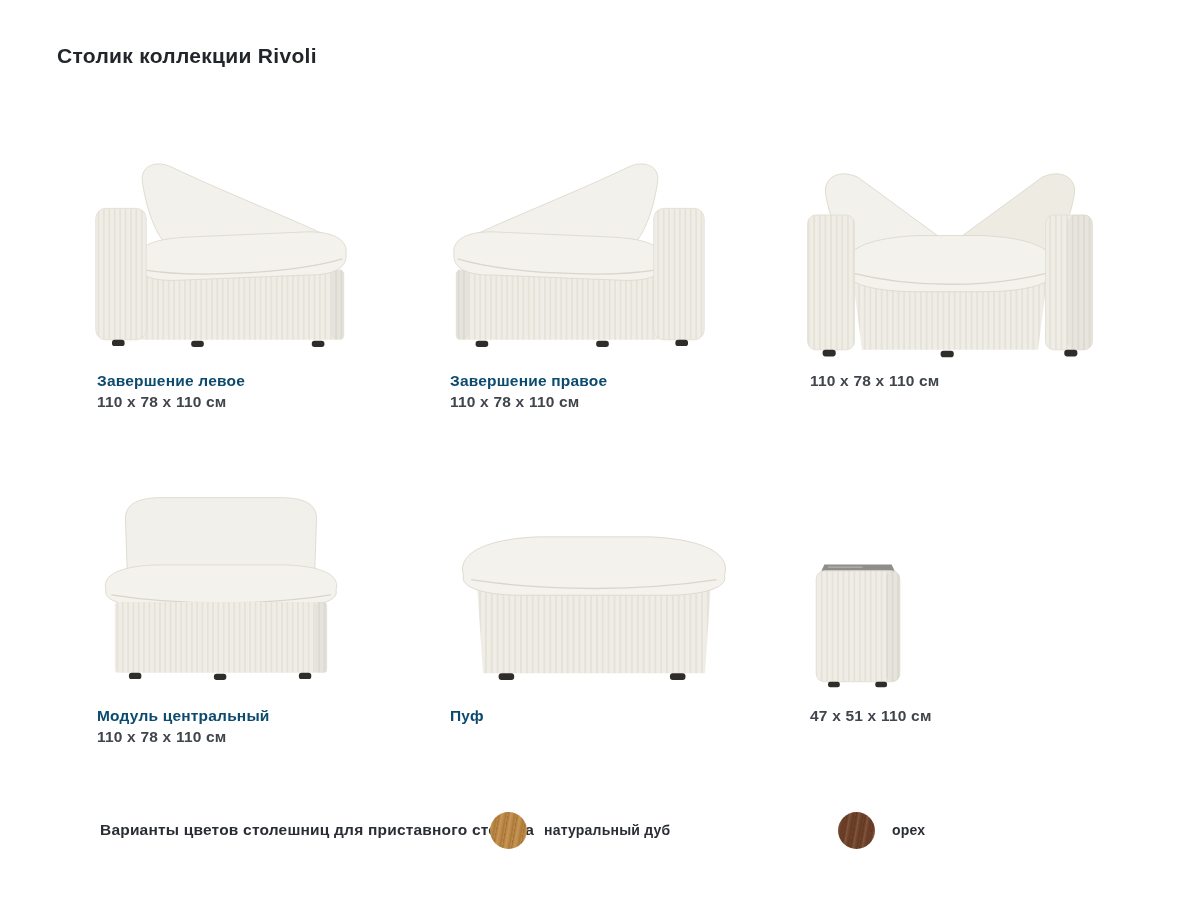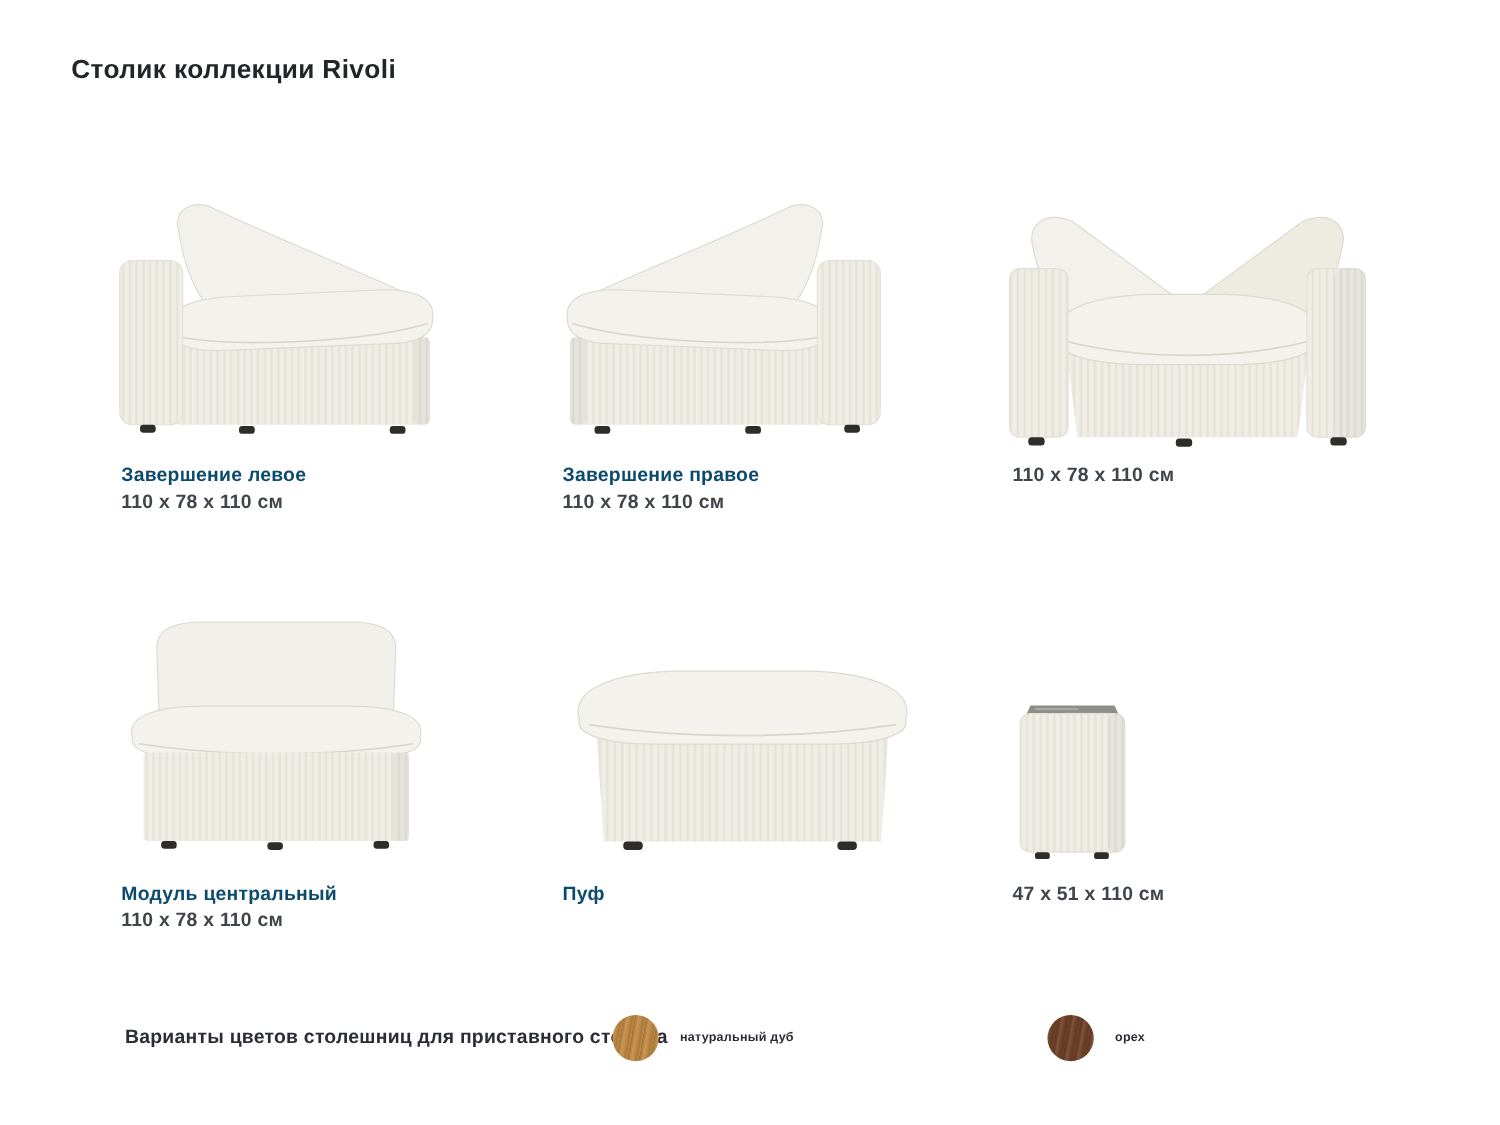--- a/index.html
+++ b/index.html
@@ -49,21 +49,21 @@
   }
   .swatch-dot::after {
     content: ""; position: absolute; inset: 0;
     background: repeating-linear-gradient(100deg,
       rgba(0,0,0,0.18) 0px, rgba(0,0,0,0) 2px,
       rgba(255,255,255,0.10) 3px, rgba(0,0,0,0) 5px,
       rgba(0,0,0,0.12) 7px, rgba(0,0,0,0) 9px);
   }
   .swatch-name {
     margin-left: 17px;
-    font-size: 10px; font-weight: 700; color: #2a2e34; letter-spacing: 0.2px;
+    font-size: 14px; font-weight: 700; color: #2a2e34; letter-spacing: 0.2px;
   }
 </style>
 </head>
 <body>
 
 <svg width="0" height="0" style="position:absolute" aria-hidden="true">
   <defs>
     <pattern id="fabric" width="6" height="12" patternUnits="userSpaceOnUse">
       <rect width="6" height="12" fill="#efede6"></rect>
       <line x1="3" y1="0" x2="3" y2="12" stroke="#e5e2d8" stroke-width="2"></line>

